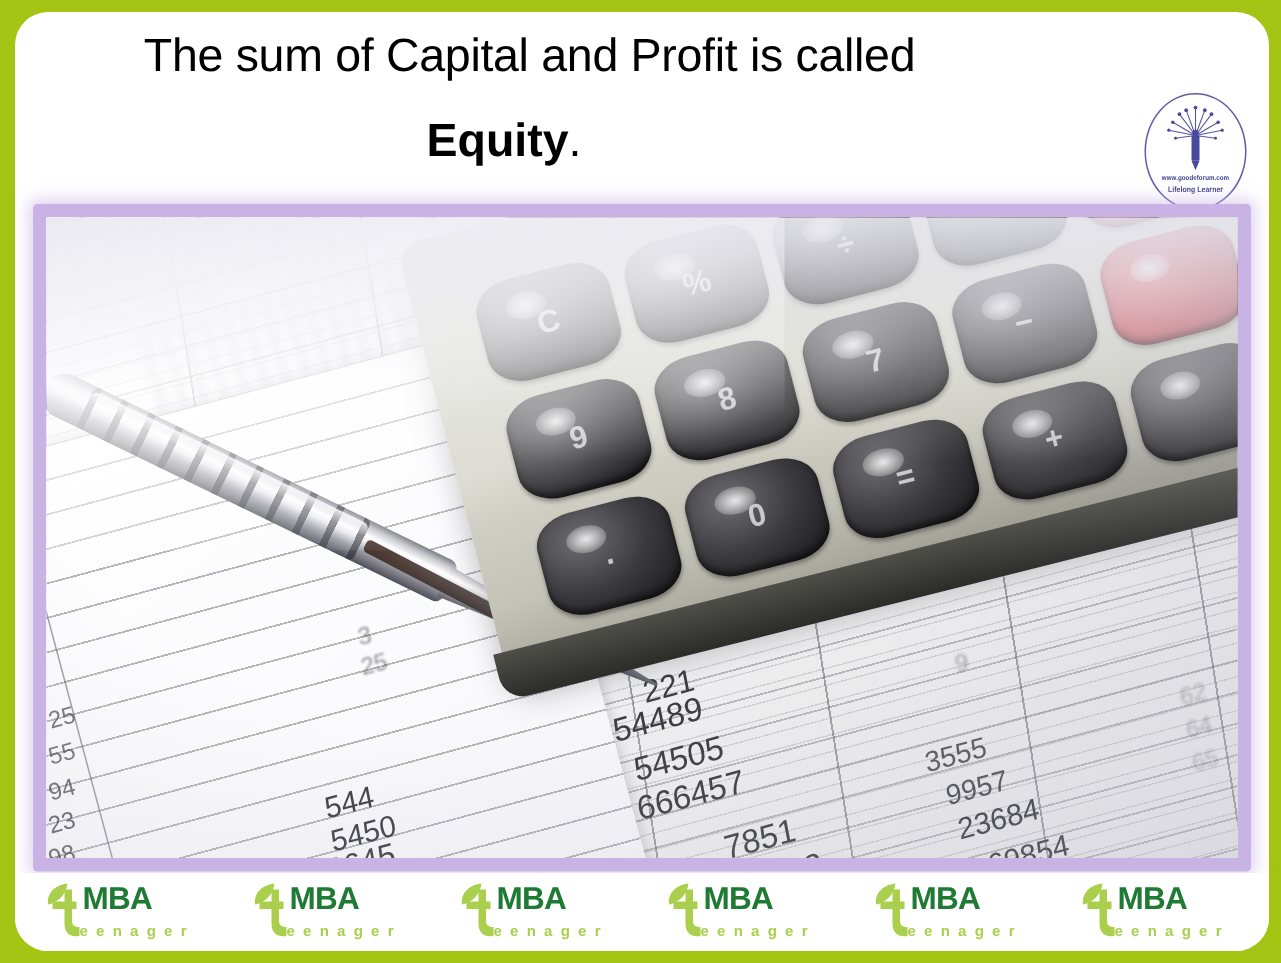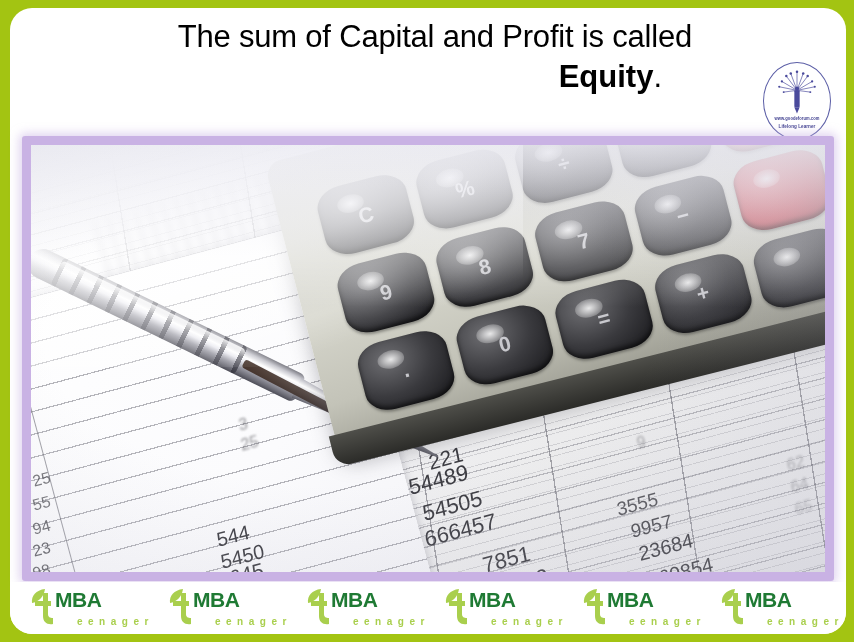--- a/index.html
+++ b/index.html
@@ -22,36 +22,36 @@
     width: 836px; height: 626px;
     background: #ffffff;
     border-radius: 22px;
   }
 
   
   .headline {
     position: absolute;
     left: 0; top: 12px;
     width: 682px;
-    text-align: right;
+    text-align: center;
     color: #000000;
     line-height: 1.12;
   }
   .headline .line1 {
     display: block;
     font-size: 31px;
     font-weight: 400;
     letter-spacing: -0.2px;
     padding-left: 4px;
   }
   .headline .line2 {
     display: block;
     font-size: 31px;
     font-weight: 400;
-    margin-top: 5px;
+    margin-top: 22px;
     padding-right: 30px;
   }
   .headline .line2 b { font-weight: 700; }
 
   
   .corner-logo {
     position: absolute;
     left: 753px; top: 54px;
     width: 68px; height: 78px;
     border: 1.6px solid #5b5ea6;
@@ -314,21 +314,20 @@
     position: absolute; left: 32px; top: 2px;
     font-size: 21px; font-weight: 700;
     color: #1f7a34; letter-spacing: -0.5px;
     font-family: "Liberation Sans", sans-serif;
   }
   .tmba .sub {
     position: absolute; left: 30px; top: 30px;
     font-size: 10px; font-weight: 700;
     color: #a9cf4d; letter-spacing: 5.5px;
     font-family: "Liberation Sans", sans-serif;
-    margin-left: 24px;
   }
 </style>
 </head>
 <body>
 
 <div id="slide">
   <div id="card">
 
     <div class="headline">
       <span class="line1">The sum of Capital and Profit is called</span>

